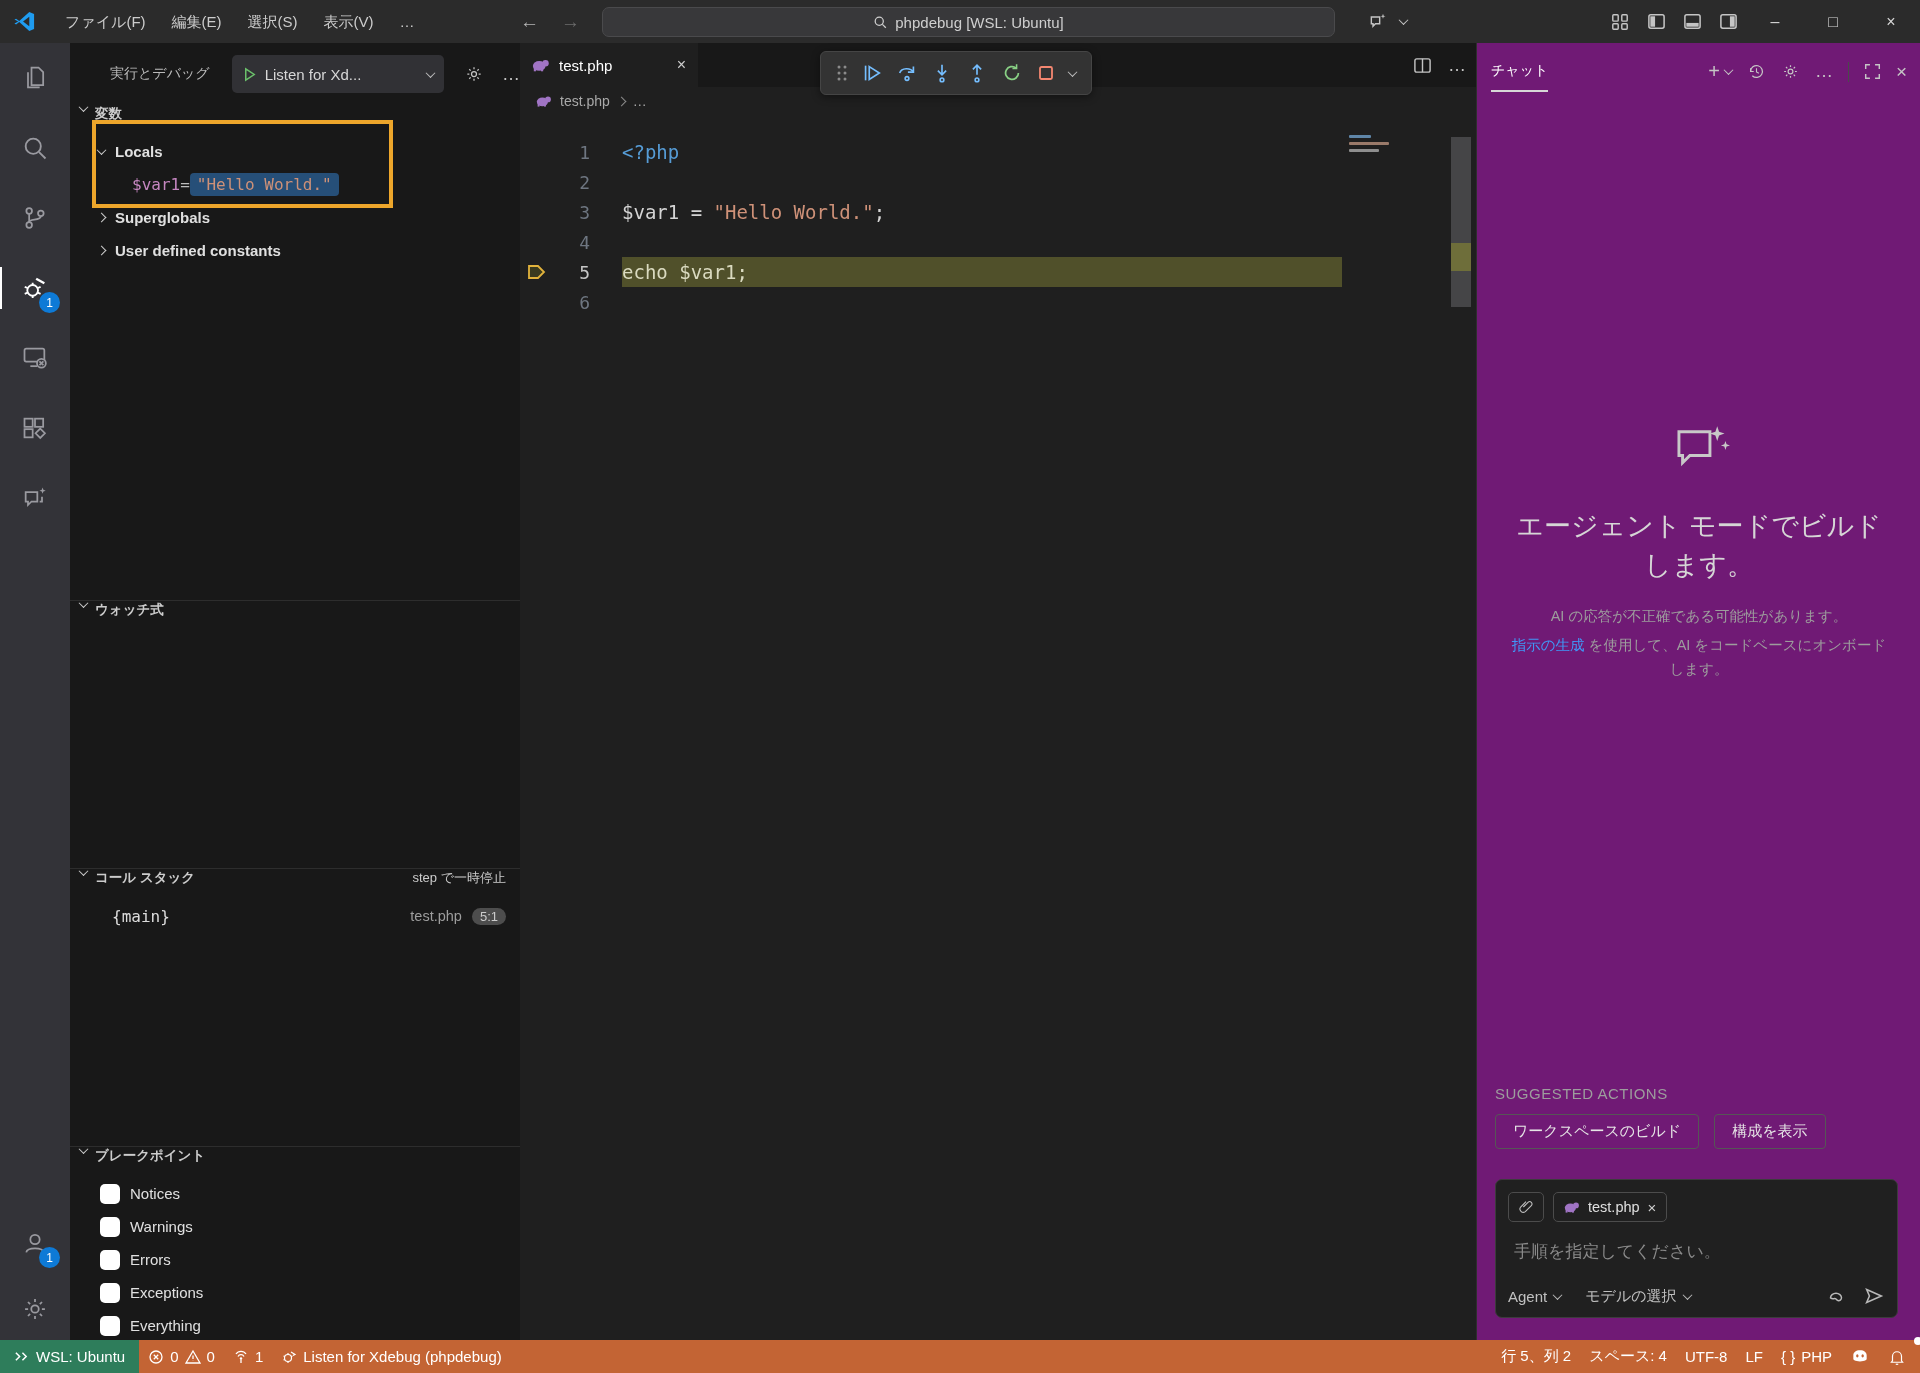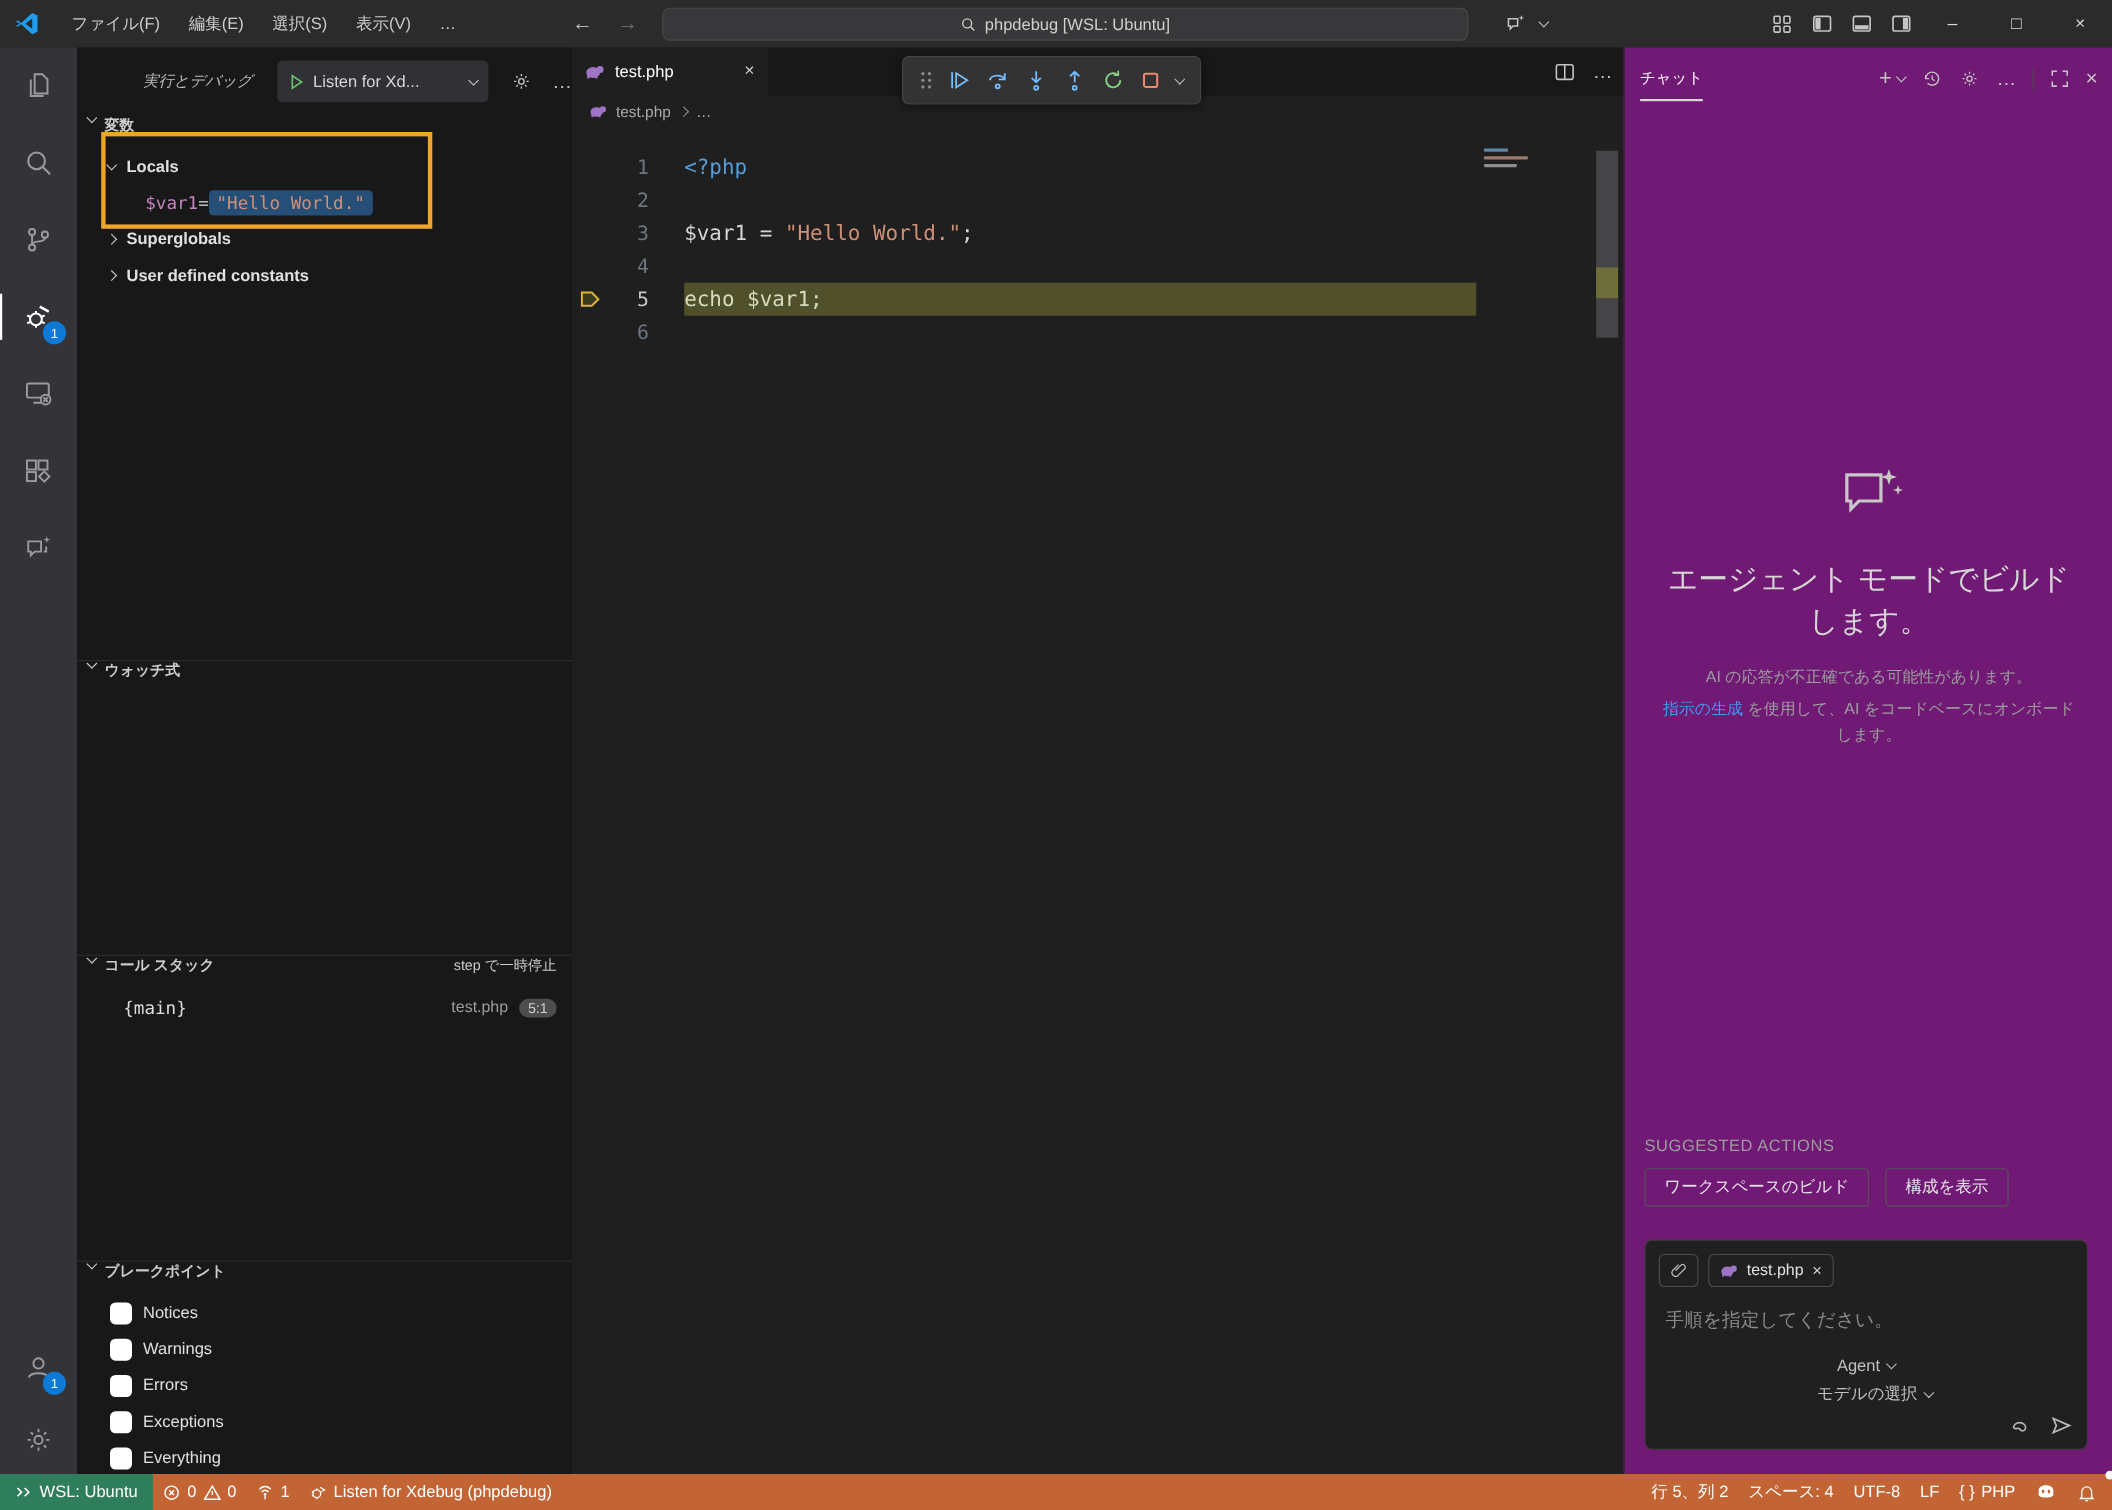--- a/index.html
+++ b/index.html
@@ -29,21 +29,21 @@
     color:#9a9aa0; position:relative; }
   .act-item.active { color:#ffffff; }
   .act-item.active::before { content:""; position:absolute; left:0; top:14px; bottom:14px; width:2px; background:#ffffff; }
   .badge { position:absolute; right:10px; bottom:10px; min-width:21px; height:21px; border-radius:11px;
     background:var(--badge); color:#fff; font-size:12px; display:flex; align-items:center; justify-content:center; padding:0 4px; }
   .act-bottom { margin-top:auto; display:flex; flex-direction:column; align-items:center; }
 
   
   .sidebar { position:absolute; left:70px; top:43px; width:450px; height:1297px; background:#181818; z-index:10; }
   .sb-head { position:absolute; left:0; top:0; width:450px; height:62px; display:flex; align-items:center; }
-  .sb-title { margin-left:60px; font-size:14px; color:#bbbbbb; white-space:nowrap;font-style:italic; }
+  .sb-title { margin-left:40px; font-size:14px; color:#bbbbbb; white-space:nowrap; }
   .cfg-btn { margin-left:22px; width:214px; height:38px; background:#313135; border-radius:5px;
     display:flex; align-items:center; padding:0 10px; gap:8px; font-size:15px; color:#d7d7d7; }
   .section { position:absolute; left:0; width:450px; border-top:1px solid #2d2d2d; }
   .sec-head { height:30px; display:flex; padding-left:10px; gap:8px;
     font-size:13.5px; font-weight:bold; color:#cccccc; }
   .tree-row { height:33px; display:flex; align-items:center; font-size:15px; color:#e0e0e0; }
   .tree-row.b { font-weight:bold; }
   .mono { font-family:"DejaVu Sans Mono","Liberation Mono",monospace; }
   .varname { color:var(--variable); }
   .varval { background:#264f78; color:var(--string); border-radius:4px; padding:2px 7px; }
@@ -96,21 +96,21 @@
   .chat-bottom { position:absolute; left:18px; right:22px; bottom:22px; }
   .sug-label { font-size:15px; color:#9d9d9d; letter-spacing:.5px; }
   .sug-row { display:flex; gap:15px; margin-top:12px; }
   .sug-btn { border:1px solid #565656; border-radius:4px; padding:7px 17px; font-size:15px; color:#e6e6e6; background:transparent; }
   .chat-input { margin-top:30px; background:#202020; border:1px solid #3c3c3c; border-radius:7px; padding:12px 12px 10px; }
   .chip-row { display:flex; align-items:center; gap:9px; }
   .pin-btn { width:36px; height:30px; border:1px solid #4c4c4c; border-radius:5px; display:flex; align-items:center; justify-content:center; color:#bdbdbd; }
   .chip { height:30px; border:1px solid #4c4c4c; border-radius:5px; display:flex; align-items:center; gap:8px;
     padding:0 10px; font-size:14.5px; color:#e0e0e0; }
   .placeholder { margin:18px 0 22px 6px; font-size:17px; color:#8a8a8a; }
-  .input-foot { display:flex; align-items:center; gap:8px; color:#c0c0c0; font-size:15px;flex-direction:column; }
+  .input-foot { display:flex; align-items:center; gap:8px; color:#c0c0c0; font-size:15px; }
   .foot-right { margin-left:auto; display:flex; align-items:center; gap:16px; color:#b9b9b9; }
 
   
   .statusbar { position:absolute; left:0; top:1340px; width:1920px; height:33px; background:var(--status-bg);
     display:flex; align-items:center; color:#ffffff; font-size:15px; z-index:60; }
   .st-item { display:flex; align-items:center; gap:6px; padding:0 9px; height:33px; }
   .st-remote { background:var(--remote-bg); padding:0 14px; gap:7px; font-size:15px; }
   .st-right { margin-left:auto; display:flex; align-items:center; }
   .dotbell { position:relative; }
   .dotbell .dot { position:absolute; right:-2px; top:-3px; width:8px; height:8px; background:#fff; border-radius:50%; }

